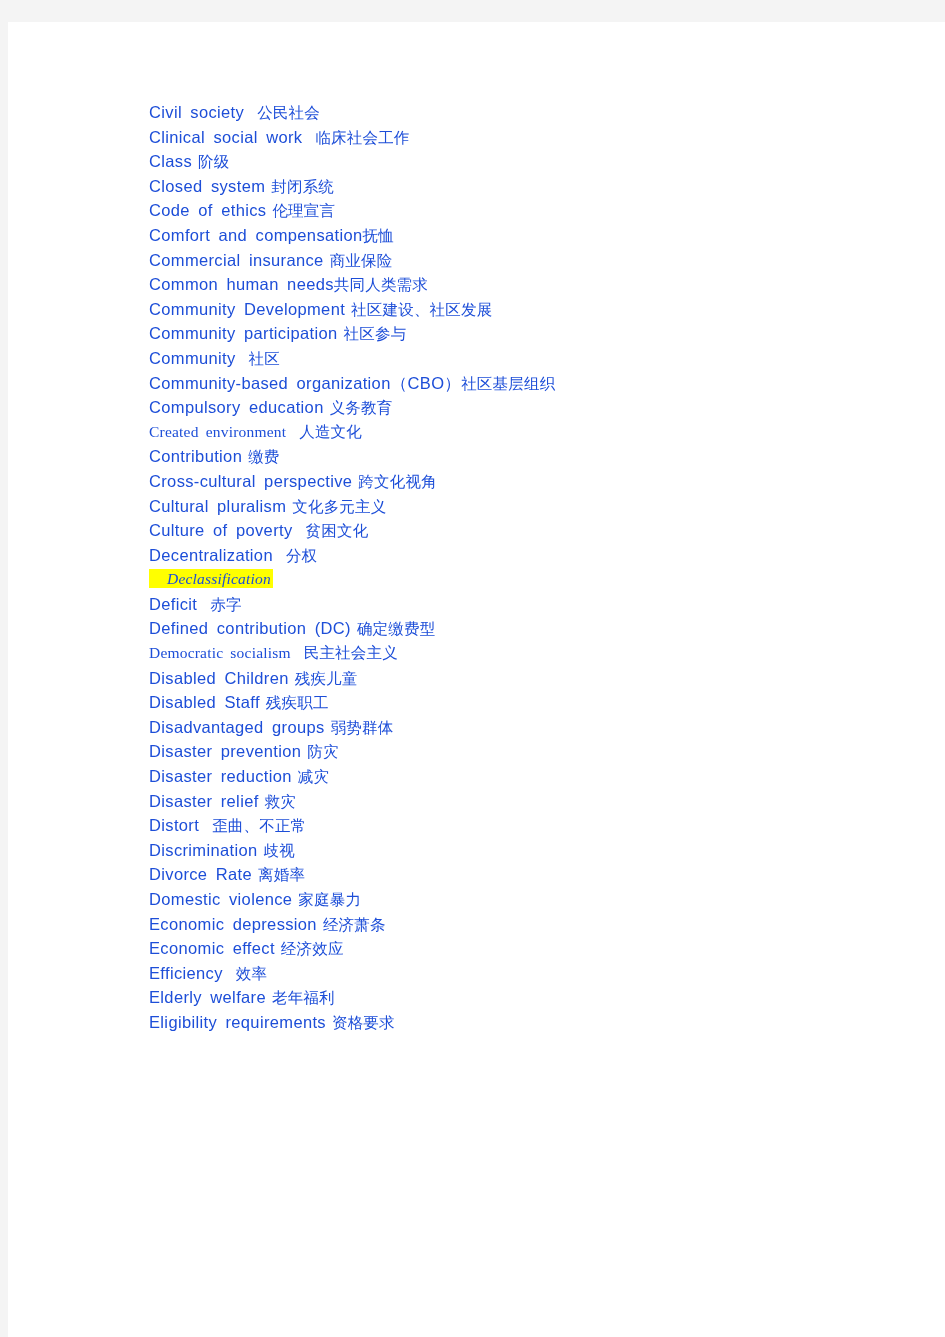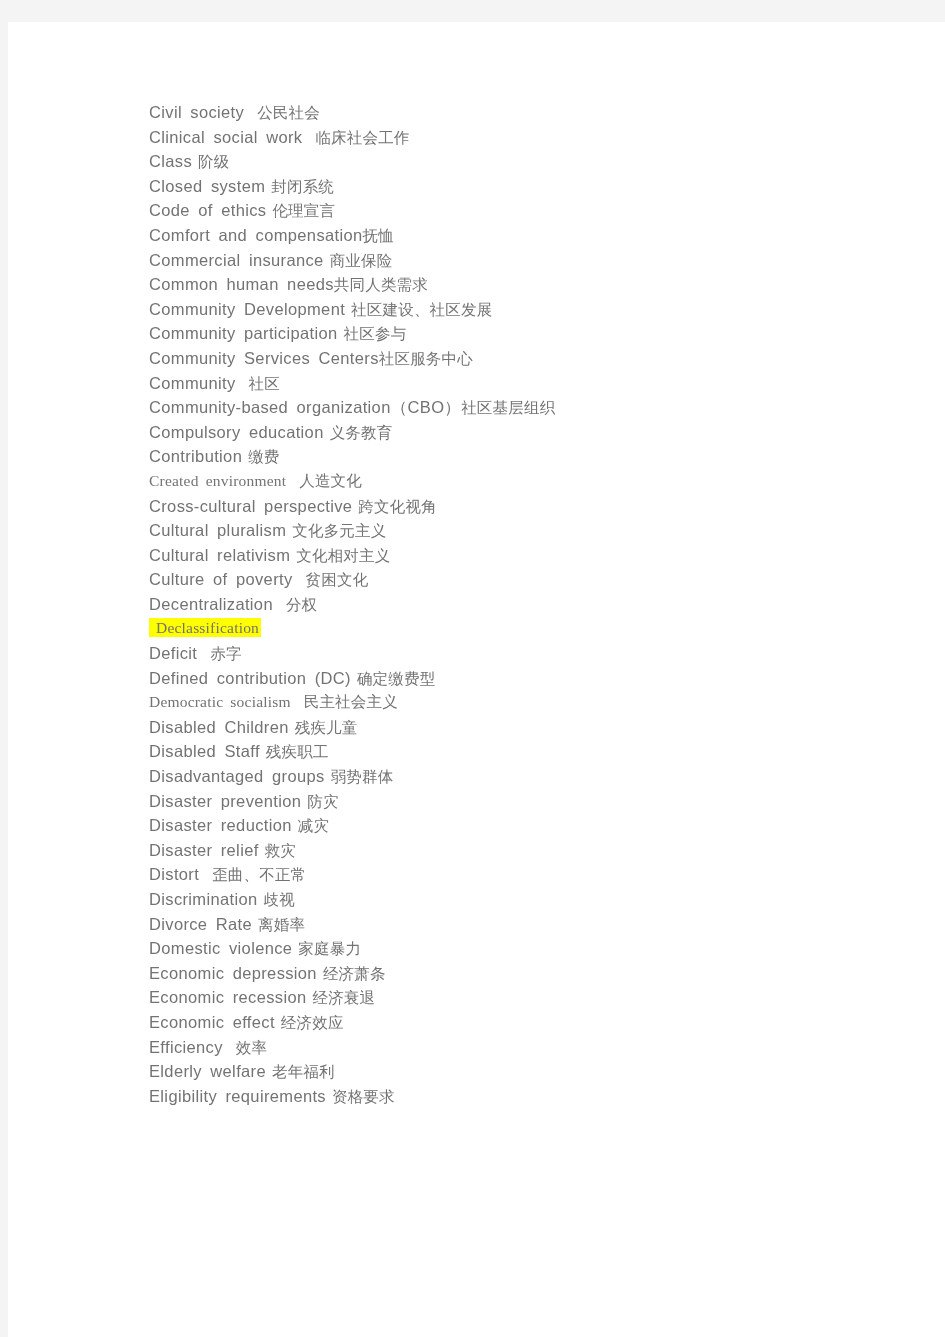--- a/index.html
+++ b/index.html
@@ -24,21 +24,21 @@
   #glossary {
     position: absolute;
     left: 141px;
     top: 78px;
     width: 770px;
   }
   .entry {
     height: 24.6px;
     line-height: 24.6px;
     white-space: nowrap;
-    color: #737373;
+    color: #1d4ed8;
     font-family: "Liberation Sans", sans-serif;
     font-size: 16.5px;
     letter-spacing: 0.1px;
   }
   .entry .en {
     letter-spacing: 0.35px;
     word-spacing: 3.5px;
   }
   .entry .zh {
     font-family: "DejaVu Sans", sans-serif;
@@ -55,66 +55,64 @@
     letter-spacing: 0.2px;
     word-spacing: 3px;
   }
   .entry.serif .zh {
     font-family: "DejaVu Sans", sans-serif;
     font-size: 15.5px;
   }
   
   .entry .hl {
     background: #ffff00;
-    padding: 1px 2px 1px 7px;
+    padding: 1px 2px 1px 18px;
+    font-style: italic;
   }
   .gap-sm { display: inline-block; width: 0px; }
   .gap-md { display: inline-block; width: 6px; }
   .gap-lg { display: inline-block; width: 13px; }
 </style>
 </head>
 <body>
 
 <div id="page">
   <div id="glossary">
       <div class="entry"><span class="en">Civil society</span><span class="gap-lg"></span><span class="zh">公民社会</span></div>
       <div class="entry"><span class="en">Clinical social work</span><span class="gap-lg"></span><span class="zh">临床社会工作</span></div>
       <div class="entry"><span class="en">Class</span><span class="gap-md"></span><span class="zh">阶级</span></div>
       <div class="entry"><span class="en">Closed system</span><span class="gap-md"></span><span class="zh">封闭系统</span></div>
       <div class="entry"><span class="en">Code of ethics</span><span class="gap-md"></span><span class="zh">伦理宣言</span></div>
       <div class="entry"><span class="en">Comfort and compensation</span><span class="gap-sm"></span><span class="zh">抚恤</span></div>
       <div class="entry"><span class="en">Commercial insurance</span><span class="gap-md"></span><span class="zh">商业保险</span></div>
       <div class="entry"><span class="en">Common human needs</span><span class="gap-sm"></span><span class="zh">共同人类需求</span></div>
       <div class="entry"><span class="en">Community Development</span><span class="gap-md"></span><span class="zh">社区建设、社区发展</span></div>
       <div class="entry"><span class="en">Community participation</span><span class="gap-md"></span><span class="zh">社区参与</span></div>
-      <div class="entry"><span class="en">Community Services Centers</span><span class="gap-sm"></span><span class="zh">社区服务中心</span></div>
       <div class="entry"><span class="en">Community</span><span class="gap-lg"></span><span class="zh">社区</span></div>
       <div class="entry"><span class="en">Community-based organization（CBO）</span><span class="gap-sm"></span><span class="zh">社区基层组织</span></div>
       <div class="entry"><span class="en">Compulsory education</span><span class="gap-md"></span><span class="zh">义务教育</span></div>
+      <div class="entry serif"><span class="en">Created environment</span><span class="gap-lg"></span><span class="zh">人造文化</span></div>
       <div class="entry"><span class="en">Contribution</span><span class="gap-md"></span><span class="zh">缴费</span></div>
-      <div class="entry serif"><span class="en">Created environment</span><span class="gap-lg"></span><span class="zh">人造文化</span></div>
       <div class="entry"><span class="en">Cross-cultural perspective</span><span class="gap-md"></span><span class="zh">跨文化视角</span></div>
       <div class="entry"><span class="en">Cultural pluralism</span><span class="gap-md"></span><span class="zh">文化多元主义</span></div>
-      <div class="entry"><span class="en">Cultural relativism</span><span class="gap-md"></span><span class="zh">文化相对主义</span></div>
       <div class="entry"><span class="en">Culture of poverty</span><span class="gap-lg"></span><span class="zh">贫困文化</span></div>
       <div class="entry"><span class="en">Decentralization</span><span class="gap-lg"></span><span class="zh">分权</span></div>
       <div class="entry serif"><span class="en hl">Declassification</span></div>
       <div class="entry"><span class="en">Deficit</span><span class="gap-lg"></span><span class="zh">赤字</span></div>
       <div class="entry"><span class="en">Defined contribution (DC)</span><span class="gap-md"></span><span class="zh">确定缴费型</span></div>
       <div class="entry serif"><span class="en">Democratic socialism</span><span class="gap-lg"></span><span class="zh">民主社会主义</span></div>
       <div class="entry"><span class="en">Disabled Children</span><span class="gap-md"></span><span class="zh">残疾儿童</span></div>
       <div class="entry"><span class="en">Disabled Staff</span><span class="gap-md"></span><span class="zh">残疾职工</span></div>
       <div class="entry"><span class="en">Disadvantaged groups</span><span class="gap-md"></span><span class="zh">弱势群体</span></div>
       <div class="entry"><span class="en">Disaster prevention</span><span class="gap-md"></span><span class="zh">防灾</span></div>
       <div class="entry"><span class="en">Disaster reduction</span><span class="gap-md"></span><span class="zh">减灾</span></div>
       <div class="entry"><span class="en">Disaster relief</span><span class="gap-md"></span><span class="zh">救灾</span></div>
       <div class="entry"><span class="en">Distort</span><span class="gap-lg"></span><span class="zh">歪曲、不正常</span></div>
       <div class="entry"><span class="en">Discrimination</span><span class="gap-md"></span><span class="zh">歧视</span></div>
       <div class="entry"><span class="en">Divorce Rate</span><span class="gap-md"></span><span class="zh">离婚率</span></div>
       <div class="entry"><span class="en">Domestic violence</span><span class="gap-md"></span><span class="zh">家庭暴力</span></div>
       <div class="entry"><span class="en">Economic depression</span><span class="gap-md"></span><span class="zh">经济萧条</span></div>
-      <div class="entry"><span class="en">Economic recession</span><span class="gap-md"></span><span class="zh">经济衰退</span></div>
       <div class="entry"><span class="en">Economic effect</span><span class="gap-md"></span><span class="zh">经济效应</span></div>
       <div class="entry"><span class="en">Efficiency</span><span class="gap-lg"></span><span class="zh">效率</span></div>
       <div class="entry"><span class="en">Elderly welfare</span><span class="gap-md"></span><span class="zh">老年福利</span></div>
       <div class="entry"><span class="en">Eligibility requirements</span><span class="gap-md"></span><span class="zh">资格要求</span></div>
     </div>
 </div>
 
 </body></html>

